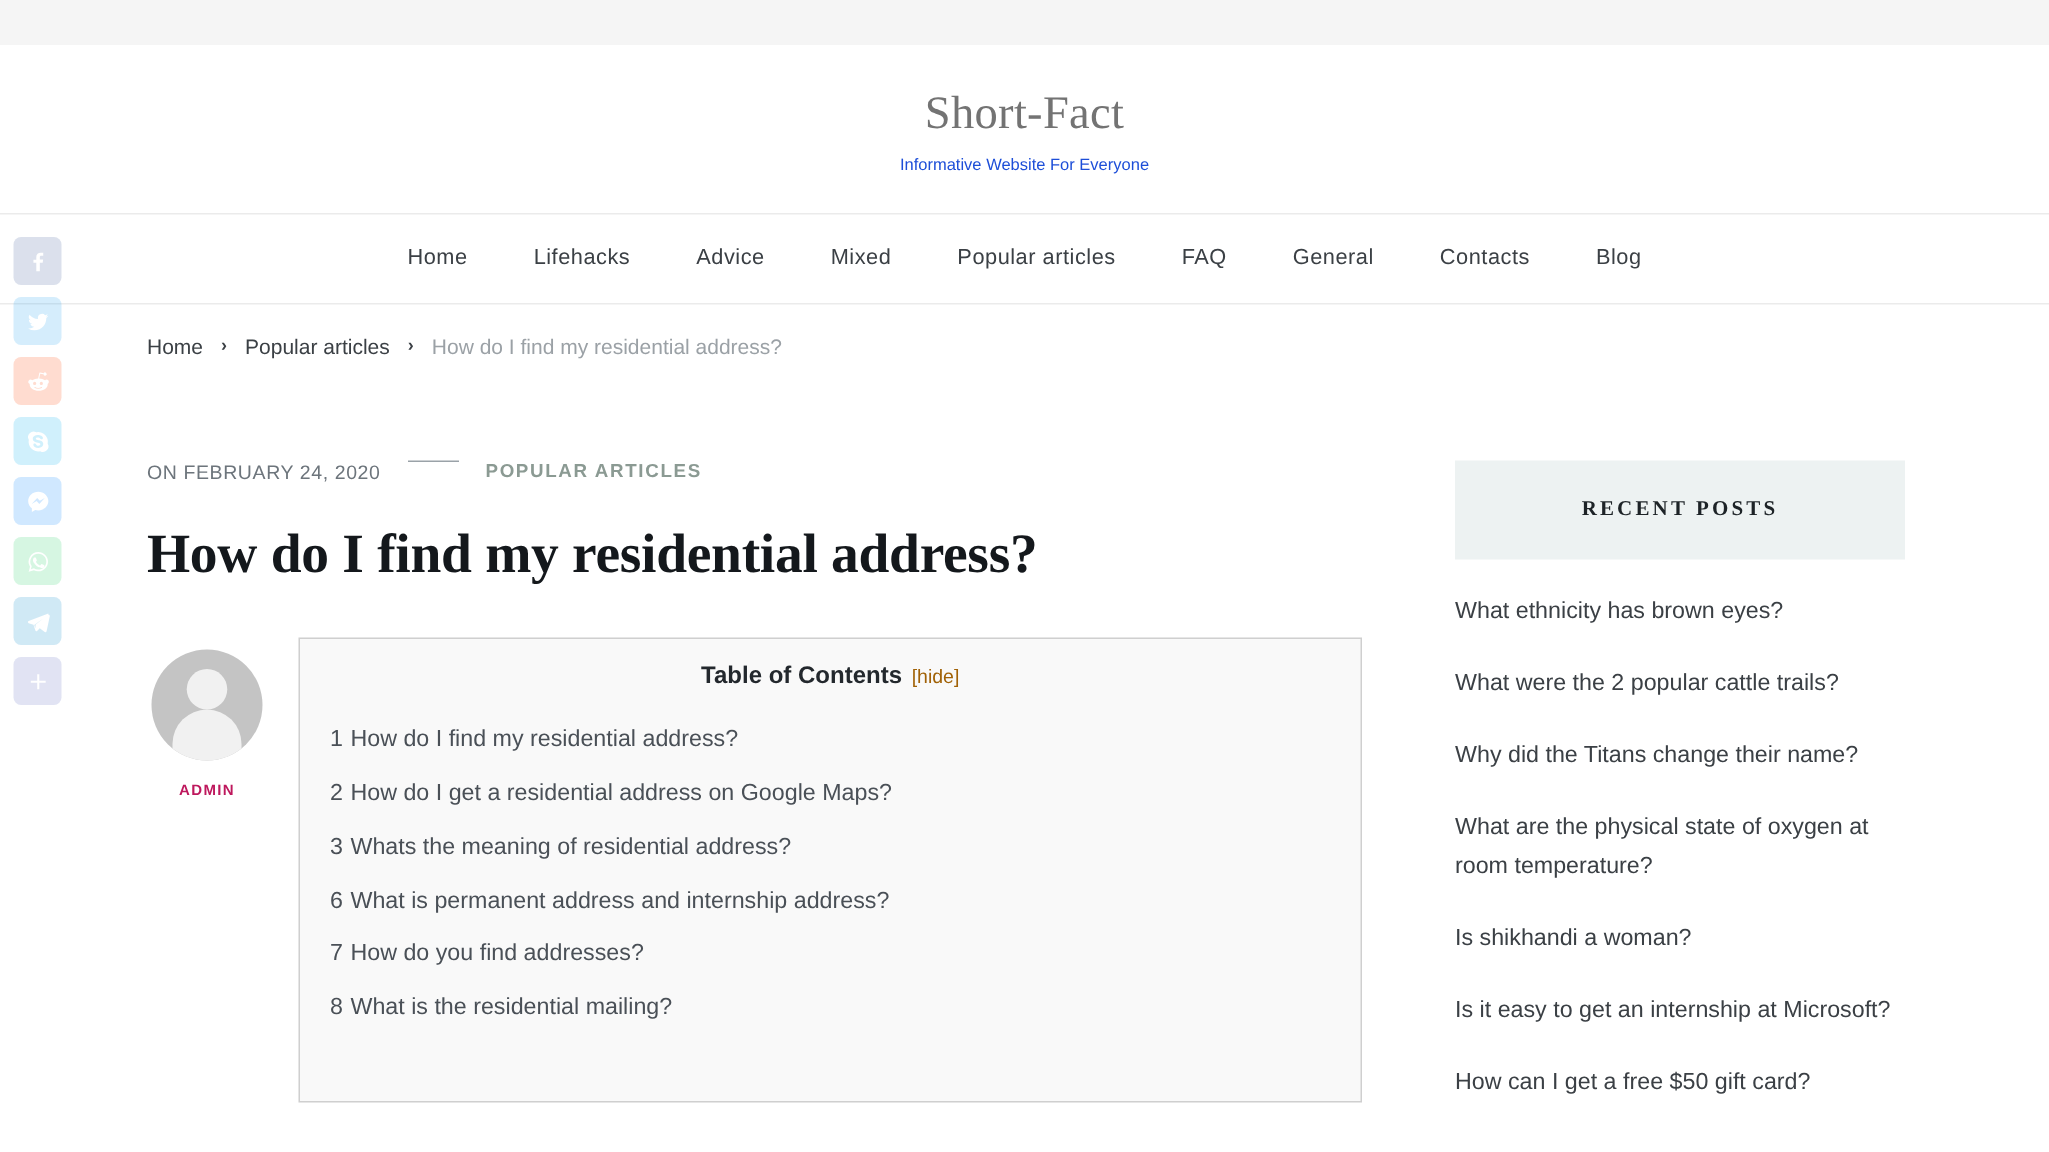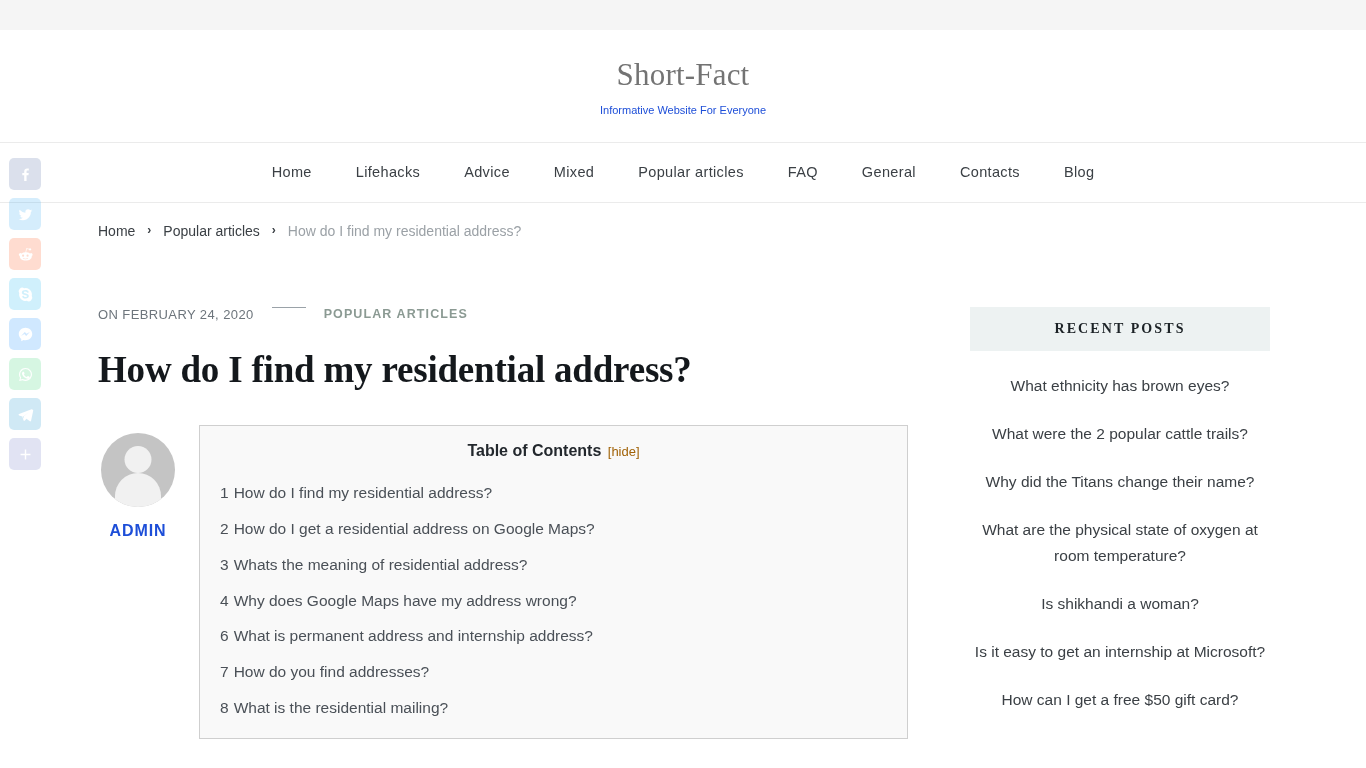--- a/index.html
+++ b/index.html
@@ -173,24 +173,24 @@
   .avatar .body {
     position: absolute;
     width: 46px; height: 36px;
     border-radius: 23px 23px 0 0;
     background: #f1f1f1;
     left: 50%; bottom: -2px;
     transform: translateX(-50%);
   }
   .author-name {
     margin-top: 15px;
-    font-size: 16px;
+    font-size: 10px;
     font-weight: 700;
     letter-spacing: 0.9px;
-    color: #1d4ed8;
+    color: #be185d;
   }
 
   
   .toc {
     flex: 1;
     border: 1px solid #cfcfcf;
     background: #f9f9f9;
     padding: 16px 20px 20px 20px;
     min-height: 310px;
   }
@@ -219,37 +219,36 @@
     font-size: 15.5px;
     color: #4a5057;
     text-decoration: none;
     line-height: 1.4;
   }
   .toc-num { margin-right: 5px; }
 
   
   .widget-title-box {
     background: #edf2f2;
-    height: 44px;
+    height: 66px;
     display: flex;
     align-items: center;
     justify-content: center;
   }
   .widget-title {
     font-family: "Liberation Serif", serif;
     font-size: 14px;
     font-weight: 700;
     letter-spacing: 2.1px;
     color: #1d2327;
   }
   .recent-list {
     list-style: none;
     margin: 0;
     padding: 22px 0 0 0;
-    text-align: center;
   }
   .recent-list li { margin-bottom: 23px; }
   .recent-link {
     font-size: 15.5px;
     color: #3b4045;
     text-decoration: none;
     line-height: 1.62;
   }
 
   
@@ -391,21 +390,20 @@
 
       <div class="toc">
         <div class="toc-header">
           <span>Table of Contents</span>
           <span class="toc-toggle">[hide]</span>
         </div>
         <ul class="toc-list">
           <li><a href="#" class="toc-link"><span class="toc-num">1</span><span>How do I find my residential address?</span></a></li>
           <li><a href="#" class="toc-link"><span class="toc-num">2</span><span>How do I get a residential address on Google Maps?</span></a></li>
           <li><a href="#" class="toc-link"><span class="toc-num">3</span><span>Whats the meaning of residential address?</span></a></li>
-          <li><a href="#" class="toc-link"><span class="toc-num">4</span><span>Why does Google Maps have my address wrong?</span></a></li>
           <li><a href="#" class="toc-link"><span class="toc-num">6</span><span>What is permanent address and internship address?</span></a></li>
           <li><a href="#" class="toc-link"><span class="toc-num">7</span><span>How do you find addresses?</span></a></li>
           <li><a href="#" class="toc-link"><span class="toc-num">8</span><span>What is the residential mailing?</span></a></li>
         </ul>
       </div>
 
     </div>
   </main>
 
   <aside class="sidebar-col">

